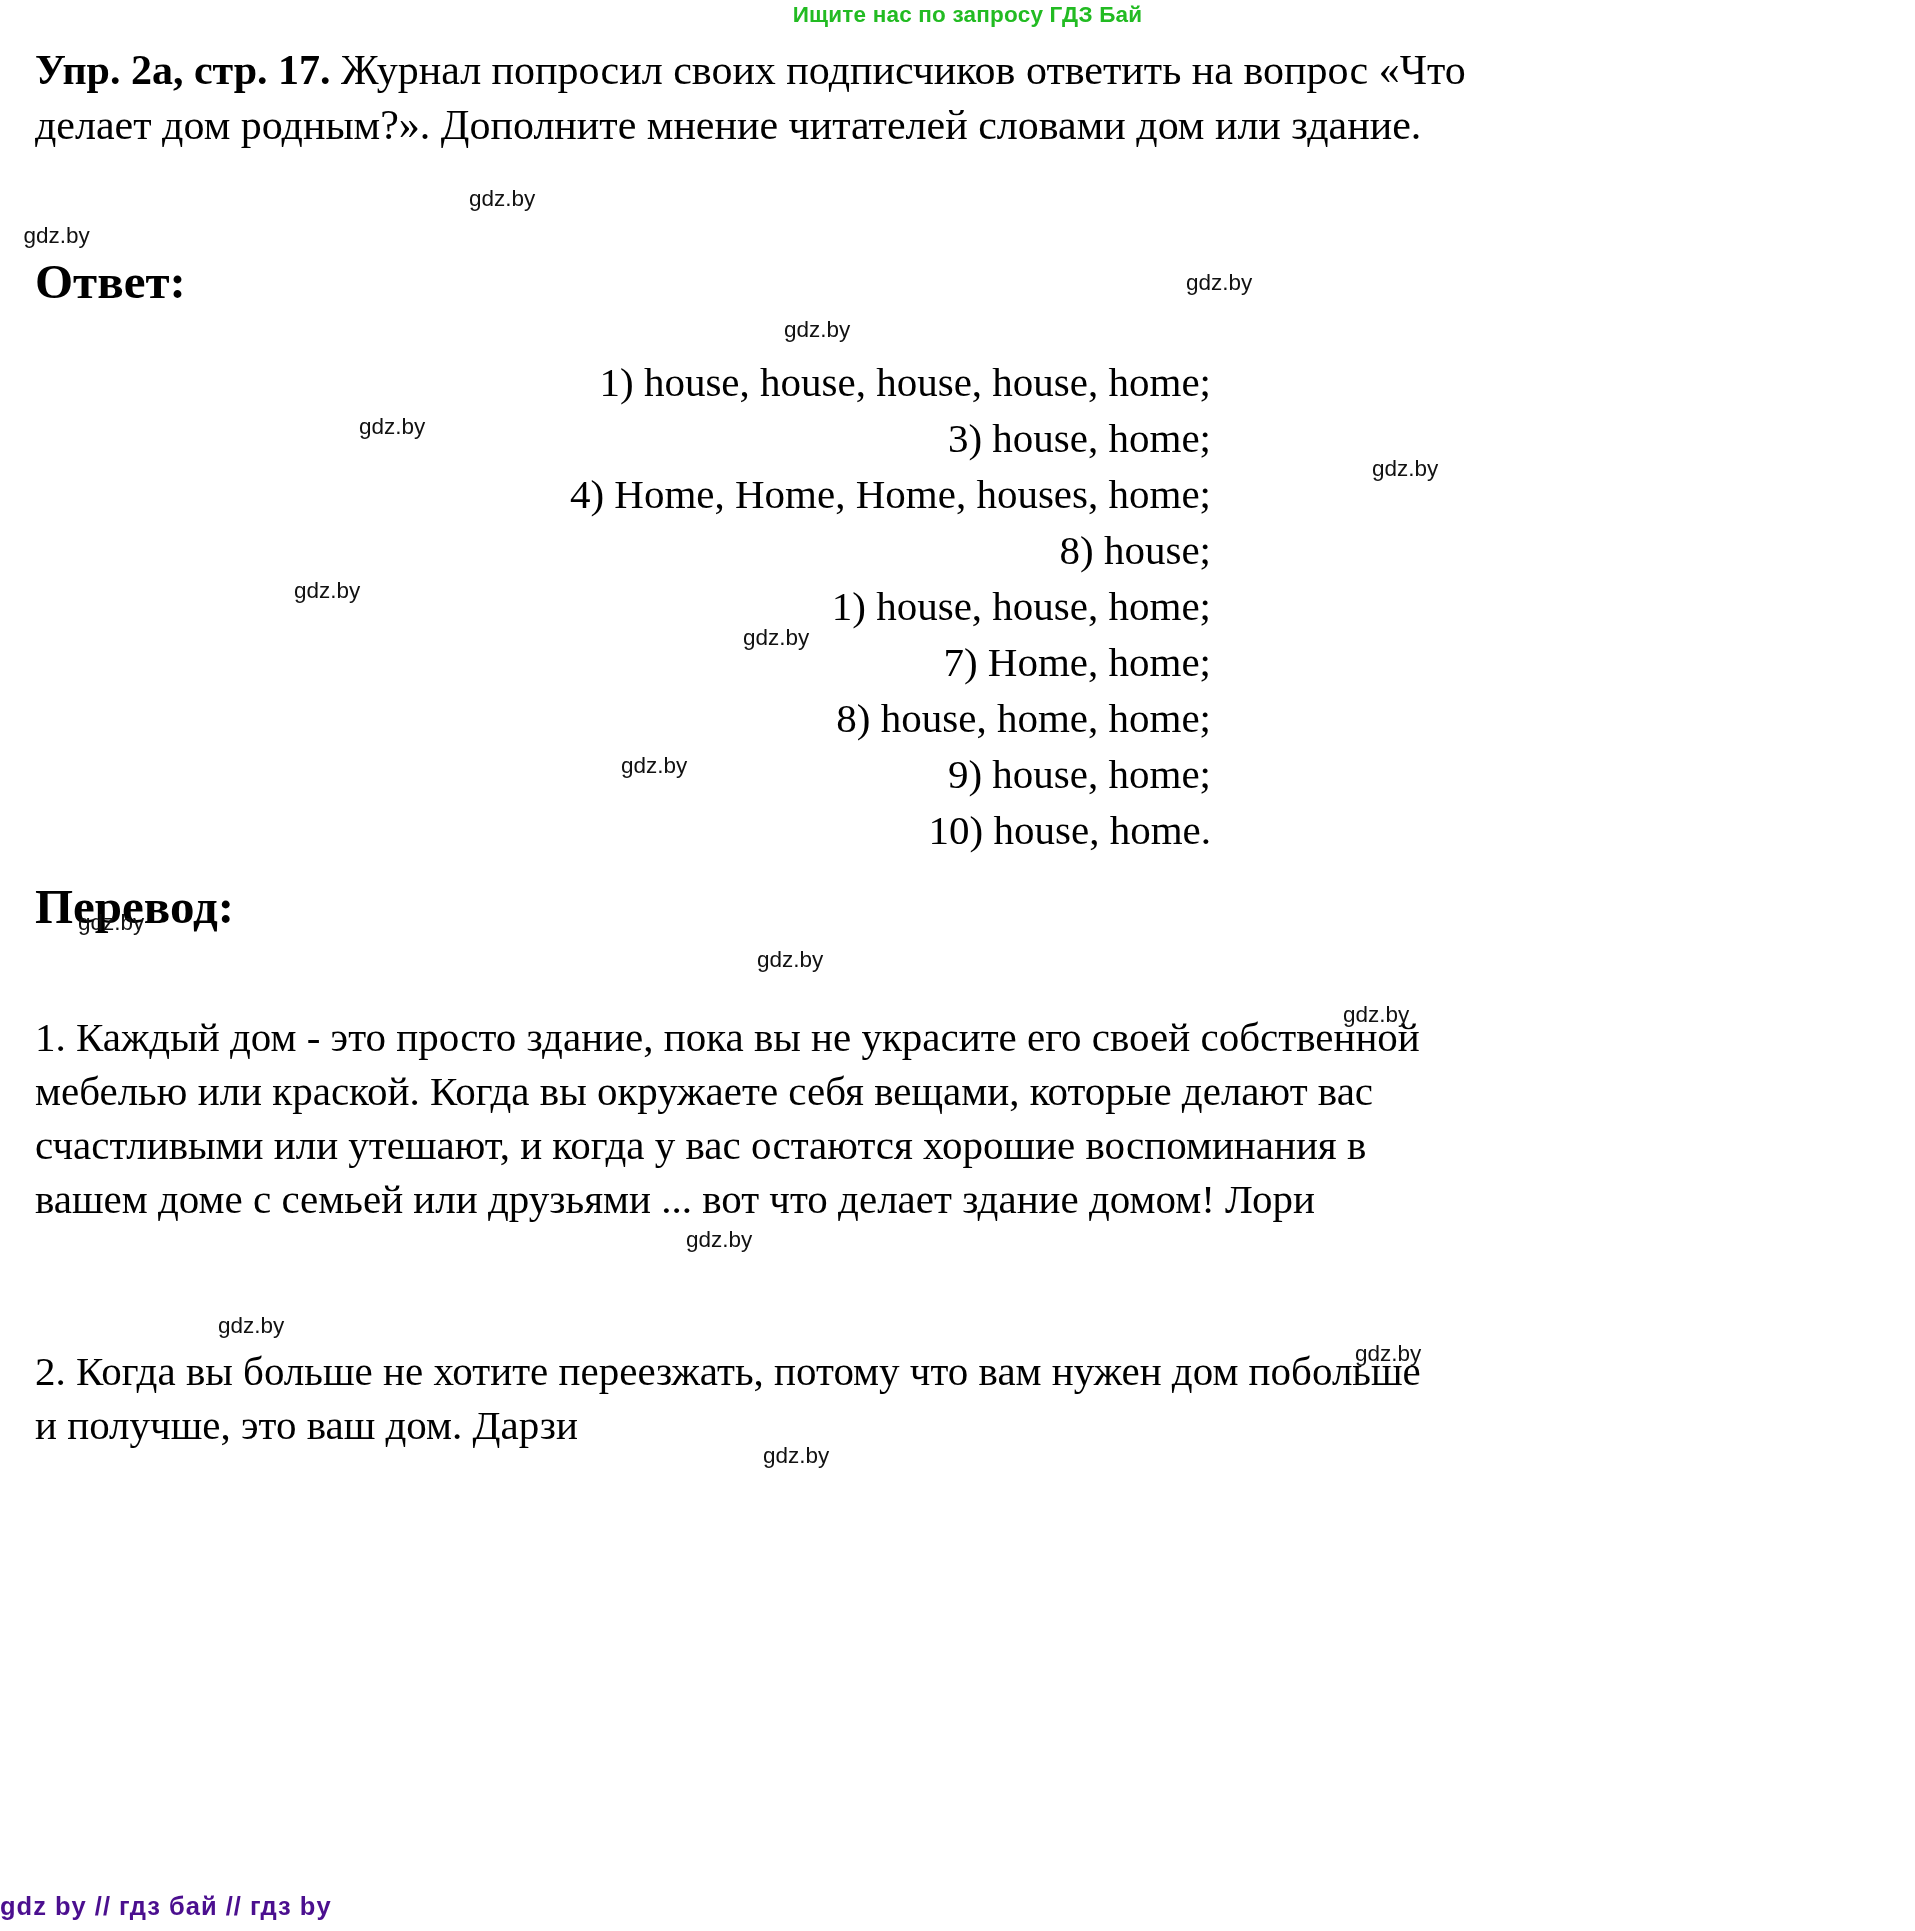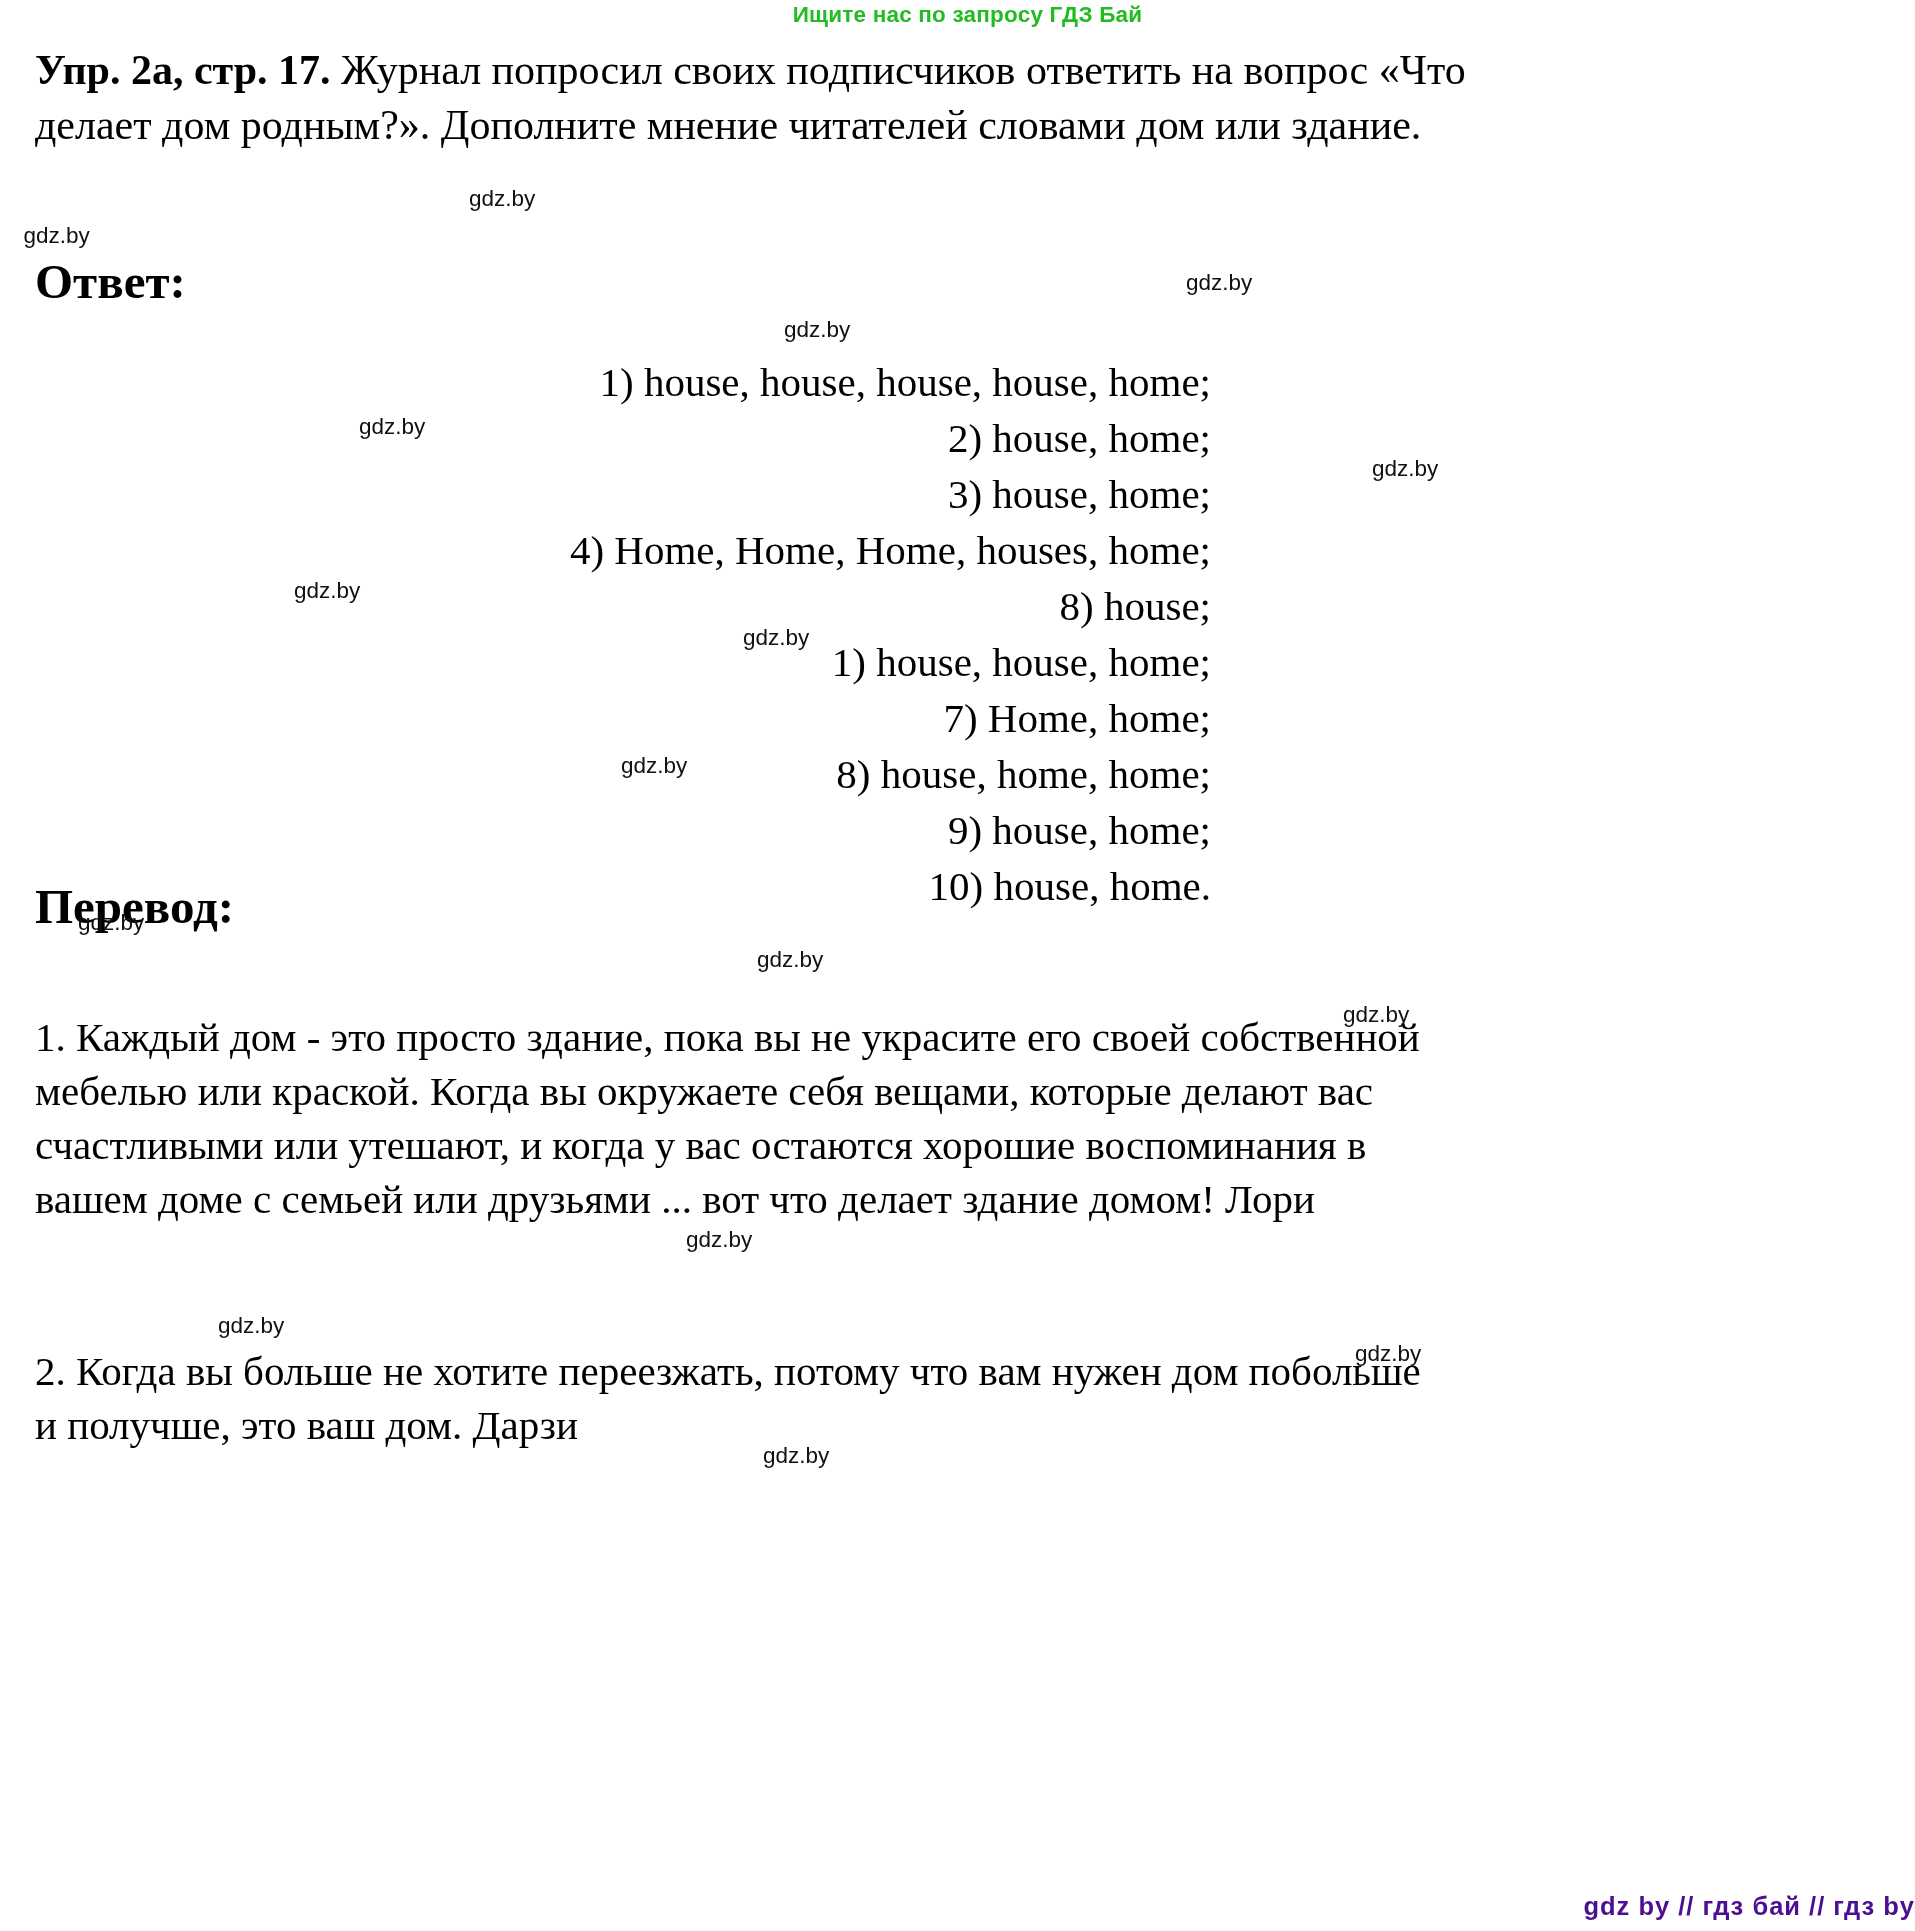--- a/index.html
+++ b/index.html
@@ -85,21 +85,21 @@
     color: #111111;
     white-space: nowrap;
   }
 
   
   .footer {
     position: absolute;
     top: 1892px;
     left: 0;
     width: 1915px;
-    text-align: right;
+    text-align: left;
     font-family: "Liberation Sans", "DejaVu Sans", sans-serif;
     font-weight: bold;
     font-size: 25.5px;
     color: #4b0f8f;
     letter-spacing: 1px;
   }
 </style>
 </head>
 <body>
 
@@ -108,21 +108,20 @@
   <div class="promo" style="color: rgb(34, 187, 34);">Ищите нас по запросу ГДЗ Бай</div>
 
   <div class="exercise">
     <span class="lead">Упр. 2a, стр. 17.</span><span> Журнал попросил своих подписчиков ответить на вопрос «Что делает дом родным?». Дополните мнение читателей словами дом или здание.</span>
   </div>
 
   <div class="heading" id="h-answer">Ответ:</div>
 
   <div class="answers" id="answers-list">
       <div class="row">1) house, house, house, house, home;</div>
-      <div class="row">2) house, home;</div>
       <div class="row">3) house, home;</div>
       <div class="row">4) Home, Home, Home, houses, home;</div>
       <div class="row">8) house;</div>
       <div class="row">1) house, house, home;</div>
       <div class="row">7) Home, home;</div>
       <div class="row">8) house, home, home;</div>
       <div class="row">9) house, home;</div>
       <div class="row">10) house, home.</div>
     </div>
 

